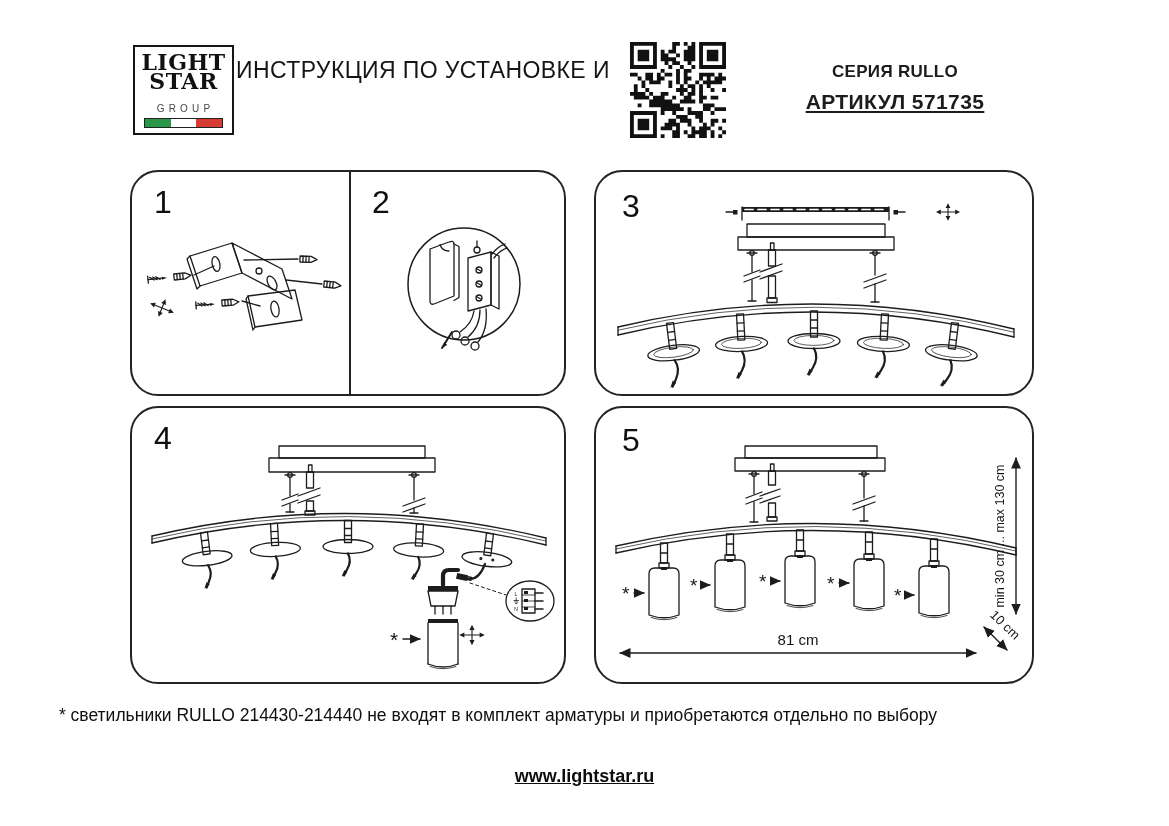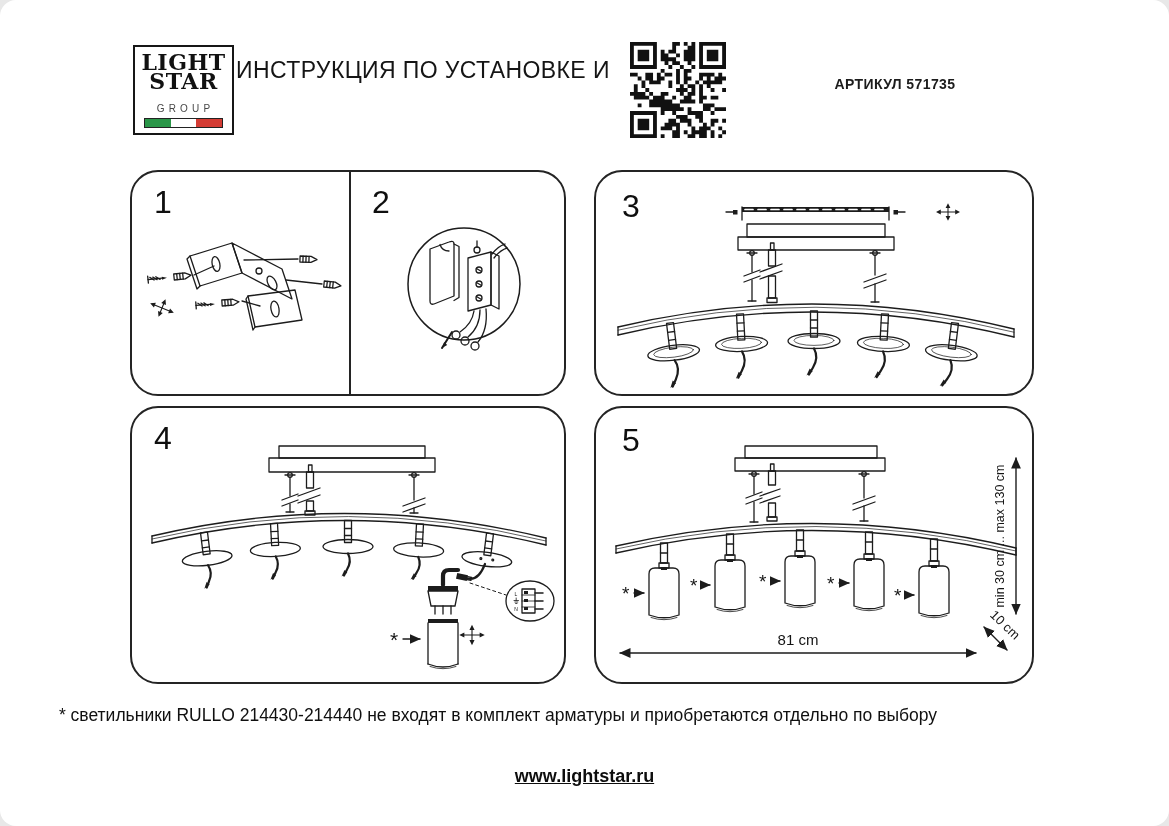--- a/index.html
+++ b/index.html
@@ -1,30 +1,30 @@
 <!DOCTYPE html>
 <html><head>
 <meta charset="utf-8">
 <style>
   html,body{margin:0;padding:0;background:#e8e8e8;}
   .page{position:relative;width:1169px;height:826px;background:#ffffff;margin:0 auto;
-        font-family:"Liberation Sans","DejaVu Sans",sans-serif;color:#1c1c1c;overflow:hidden;border-radius:16px;}
+        font-family:"Liberation Sans","DejaVu Sans",sans-serif;color:#1c1c1c;overflow:hidden;}
   .abs{position:absolute;}
   
   .logo{left:133px;top:45px;width:101px;height:90px;border:2px solid #161616;box-sizing:border-box;
         text-align:center;padding-top:6px;background:#fff;}
   .logo-serif{font-family:"DejaVu Serif","Liberation Serif",serif;font-weight:700;font-size:22px;line-height:19px;letter-spacing:.5px;color:#111;}
   .logo-group{font-size:10px;letter-spacing:4.2px;color:#474747;margin-top:12px;padding-left:4px;}
   .flag{display:flex;height:8px;margin:4px 9px 0 9px;border:1px solid #222;}
   .flag span{flex:1;}
   .title{left:236px;top:56px;font-size:23px;font-weight:400;line-height:28px;letter-spacing:.4px;color:#151515;}
   .qr{left:628px;top:42px;width:100px;height:96px;}
   .series-block{left:770px;top:62px;width:250px;text-align:center;}
   .series{font-size:17px;font-weight:700;letter-spacing:.3px;}
-  .article{font-size:14px;font-weight:700;margin-top:14px;letter-spacing:.4px;}
+  .article{font-size:21px;font-weight:700;margin-top:8px;letter-spacing:.4px;text-decoration:underline;}
   
   .panel{position:absolute;border:2px solid #242424;border-radius:28px;background:#fff;box-sizing:border-box;}
   #p12{left:130px;top:170px;width:436px;height:226px;}
   #p3 {left:594px;top:170px;width:440px;height:226px;}
   #p4 {left:130px;top:406px;width:436px;height:278px;}
   #p5 {left:594px;top:406px;width:440px;height:278px;}
   .divider{position:absolute;top:0;bottom:0;left:217px;width:1.6px;background:#242424;}
   .step-num{position:absolute;font-size:32px;font-weight:400;color:#0f0f0f;}
   .panel svg{position:absolute;left:0;top:0;}
   .draw{stroke:#1c1c1c;fill:none;stroke-width:1.3;stroke-linecap:round;stroke-linejoin:round;}
@@ -54,20 +54,21 @@
     <div>ИНСТРУКЦИЯ ПО УСТАНОВКЕ И</div>
   </div>
 
   <div class="abs qr">
     <svg width="100" height="96" viewBox="0 0 100 100">
         <path d="M44 0h4v4h-4zM48 0h4v4h-4zM56 0h4v4h-4zM64 0h4v4h-4zM44 4h4v4h-4zM60 4h4v4h-4zM64 4h4v4h-4zM32 8h4v4h-4zM40 8h4v4h-4zM44 8h4v4h-4zM56 8h4v4h-4zM60 8h4v4h-4zM64 8h4v4h-4zM32 12h4v4h-4zM36 12h4v4h-4zM48 12h4v4h-4zM56 12h4v4h-4zM60 12h4v4h-4zM64 12h4v4h-4zM32 16h4v4h-4zM36 16h4v4h-4zM40 16h4v4h-4zM44 16h4v4h-4zM56 16h4v4h-4zM60 16h4v4h-4zM64 16h4v4h-4zM36 20h4v4h-4zM44 20h4v4h-4zM48 20h4v4h-4zM60 20h4v4h-4zM40 24h4v4h-4zM52 24h4v4h-4zM64 24h4v4h-4zM32 28h4v4h-4zM48 28h4v4h-4zM56 28h4v4h-4zM60 28h4v4h-4zM0 32h4v4h-4zM4 32h4v4h-4zM16 32h4v4h-4zM20 32h4v4h-4zM28 32h4v4h-4zM36 32h4v4h-4zM40 32h4v4h-4zM48 32h4v4h-4zM56 32h4v4h-4zM72 32h4v4h-4zM76 32h4v4h-4zM80 32h4v4h-4zM84 32h4v4h-4zM92 32h4v4h-4zM8 36h4v4h-4zM16 36h4v4h-4zM20 36h4v4h-4zM28 36h4v4h-4zM32 36h4v4h-4zM48 36h4v4h-4zM56 36h4v4h-4zM60 36h4v4h-4zM72 36h4v4h-4zM80 36h4v4h-4zM88 36h4v4h-4zM92 36h4v4h-4zM96 36h4v4h-4zM12 40h4v4h-4zM20 40h4v4h-4zM24 40h4v4h-4zM28 40h4v4h-4zM40 40h4v4h-4zM48 40h4v4h-4zM56 40h4v4h-4zM68 40h4v4h-4zM76 40h4v4h-4zM80 40h4v4h-4zM84 40h4v4h-4zM88 40h4v4h-4zM92 40h4v4h-4zM4 44h4v4h-4zM12 44h4v4h-4zM40 44h4v4h-4zM52 44h4v4h-4zM60 44h4v4h-4zM64 44h4v4h-4zM72 44h4v4h-4zM80 44h4v4h-4zM4 48h4v4h-4zM16 48h4v4h-4zM48 48h4v4h-4zM52 48h4v4h-4zM56 48h4v4h-4zM64 48h4v4h-4zM72 48h4v4h-4zM84 48h4v4h-4zM96 48h4v4h-4zM0 52h4v4h-4zM4 52h4v4h-4zM8 52h4v4h-4zM12 52h4v4h-4zM20 52h4v4h-4zM32 52h4v4h-4zM36 52h4v4h-4zM52 52h4v4h-4zM60 52h4v4h-4zM64 52h4v4h-4zM72 52h4v4h-4zM4 56h4v4h-4zM8 56h4v4h-4zM12 56h4v4h-4zM16 56h4v4h-4zM24 56h4v4h-4zM28 56h4v4h-4zM32 56h4v4h-4zM44 56h4v4h-4zM56 56h4v4h-4zM60 56h4v4h-4zM72 56h4v4h-4zM76 56h4v4h-4zM84 56h4v4h-4zM88 56h4v4h-4zM20 60h4v4h-4zM24 60h4v4h-4zM28 60h4v4h-4zM32 60h4v4h-4zM36 60h4v4h-4zM40 60h4v4h-4zM52 60h4v4h-4zM56 60h4v4h-4zM60 60h4v4h-4zM64 60h4v4h-4zM72 60h4v4h-4zM8 64h4v4h-4zM20 64h4v4h-4zM24 64h4v4h-4zM28 64h4v4h-4zM32 64h4v4h-4zM36 64h4v4h-4zM40 64h4v4h-4zM44 64h4v4h-4zM48 64h4v4h-4zM76 64h4v4h-4zM80 64h4v4h-4zM84 64h4v4h-4zM32 68h4v4h-4zM36 68h4v4h-4zM40 68h4v4h-4zM44 68h4v4h-4zM48 68h4v4h-4zM52 68h4v4h-4zM60 68h4v4h-4zM76 68h4v4h-4zM80 68h4v4h-4zM88 68h4v4h-4zM92 68h4v4h-4zM96 68h4v4h-4zM32 72h4v4h-4zM44 72h4v4h-4zM60 72h4v4h-4zM64 72h4v4h-4zM68 72h4v4h-4zM72 72h4v4h-4zM84 72h4v4h-4zM48 76h4v4h-4zM52 76h4v4h-4zM56 76h4v4h-4zM68 76h4v4h-4zM72 76h4v4h-4zM40 80h4v4h-4zM44 80h4v4h-4zM52 80h4v4h-4zM56 80h4v4h-4zM60 80h4v4h-4zM72 80h4v4h-4zM84 80h4v4h-4zM88 80h4v4h-4zM96 80h4v4h-4zM36 84h4v4h-4zM40 84h4v4h-4zM44 84h4v4h-4zM48 84h4v4h-4zM60 84h4v4h-4zM76 84h4v4h-4zM84 84h4v4h-4zM32 88h4v4h-4zM36 88h4v4h-4zM40 88h4v4h-4zM48 88h4v4h-4zM64 88h4v4h-4zM72 88h4v4h-4zM76 88h4v4h-4zM80 88h4v4h-4zM92 88h4v4h-4zM44 92h4v4h-4zM48 92h4v4h-4zM56 92h4v4h-4zM64 92h4v4h-4zM68 92h4v4h-4zM72 92h4v4h-4zM76 92h4v4h-4zM84 92h4v4h-4zM96 92h4v4h-4zM32 96h4v4h-4zM44 96h4v4h-4zM48 96h4v4h-4zM60 96h4v4h-4zM64 96h4v4h-4zM72 96h4v4h-4zM76 96h4v4h-4zM84 96h4v4h-4zM92 96h4v4h-4zM0 0h4v4h-4zM4 0h4v4h-4zM8 0h4v4h-4zM12 0h4v4h-4zM16 0h4v4h-4zM20 0h4v4h-4zM24 0h4v4h-4zM0 4h4v4h-4zM24 4h4v4h-4zM0 8h4v4h-4zM8 8h4v4h-4zM12 8h4v4h-4zM16 8h4v4h-4zM24 8h4v4h-4zM0 12h4v4h-4zM8 12h4v4h-4zM12 12h4v4h-4zM16 12h4v4h-4zM24 12h4v4h-4zM0 16h4v4h-4zM8 16h4v4h-4zM12 16h4v4h-4zM16 16h4v4h-4zM24 16h4v4h-4zM0 20h4v4h-4zM24 20h4v4h-4zM0 24h4v4h-4zM4 24h4v4h-4zM8 24h4v4h-4zM12 24h4v4h-4zM16 24h4v4h-4zM20 24h4v4h-4zM24 24h4v4h-4zM72 0h4v4h-4zM76 0h4v4h-4zM80 0h4v4h-4zM84 0h4v4h-4zM88 0h4v4h-4zM92 0h4v4h-4zM96 0h4v4h-4zM72 4h4v4h-4zM96 4h4v4h-4zM72 8h4v4h-4zM80 8h4v4h-4zM84 8h4v4h-4zM88 8h4v4h-4zM96 8h4v4h-4zM72 12h4v4h-4zM80 12h4v4h-4zM84 12h4v4h-4zM88 12h4v4h-4zM96 12h4v4h-4zM72 16h4v4h-4zM80 16h4v4h-4zM84 16h4v4h-4zM88 16h4v4h-4zM96 16h4v4h-4zM72 20h4v4h-4zM96 20h4v4h-4zM72 24h4v4h-4zM76 24h4v4h-4zM80 24h4v4h-4zM84 24h4v4h-4zM88 24h4v4h-4zM92 24h4v4h-4zM96 24h4v4h-4zM0 72h4v4h-4zM4 72h4v4h-4zM8 72h4v4h-4zM12 72h4v4h-4zM16 72h4v4h-4zM20 72h4v4h-4zM24 72h4v4h-4zM0 76h4v4h-4zM24 76h4v4h-4zM0 80h4v4h-4zM8 80h4v4h-4zM12 80h4v4h-4zM16 80h4v4h-4zM24 80h4v4h-4zM0 84h4v4h-4zM8 84h4v4h-4zM12 84h4v4h-4zM16 84h4v4h-4zM24 84h4v4h-4zM0 88h4v4h-4zM8 88h4v4h-4zM12 88h4v4h-4zM16 88h4v4h-4zM24 88h4v4h-4zM0 92h4v4h-4zM24 92h4v4h-4zM0 96h4v4h-4zM4 96h4v4h-4zM8 96h4v4h-4zM12 96h4v4h-4zM16 96h4v4h-4zM20 96h4v4h-4zM24 96h4v4h-4z" fill="#111"></path>
       </svg>
   </div>
 
   <div class="abs series-block">
+    <div class="series">СЕРИЯ RULLO</div>
     <div class="article">АРТИКУЛ 571735</div>
   </div>
 
   <div class="panel" id="p12">
     <div class="divider"></div>
     <span class="step-num" style="left:22px;top:12px">1</span>
     <span class="step-num" style="left:240px;top:12px">2</span>
 
     <svg width="436" height="222" viewBox="0 0 436 222">
 

